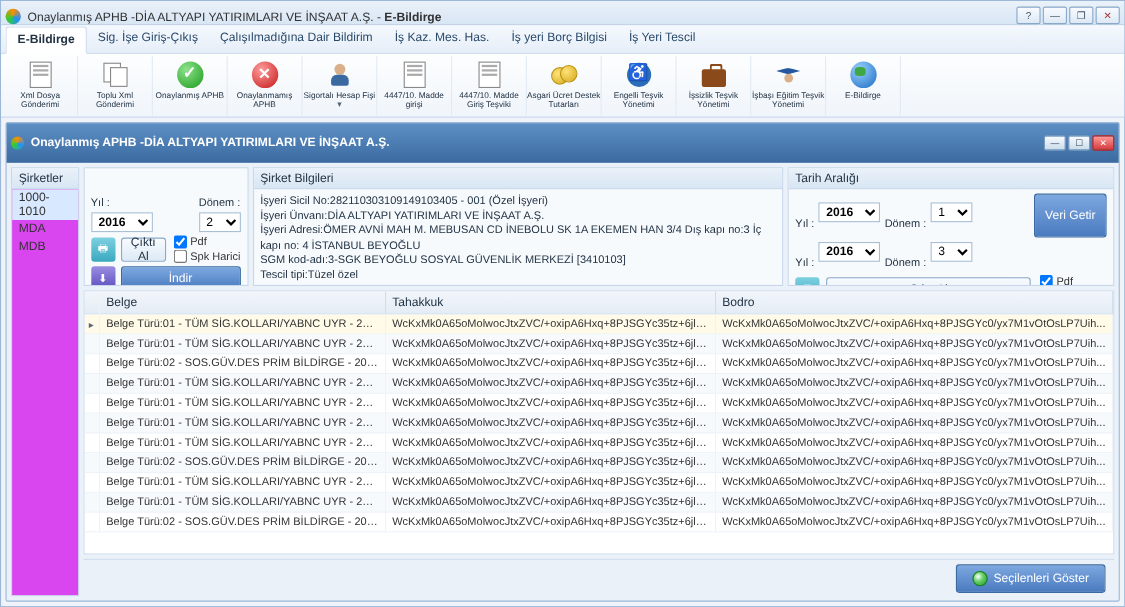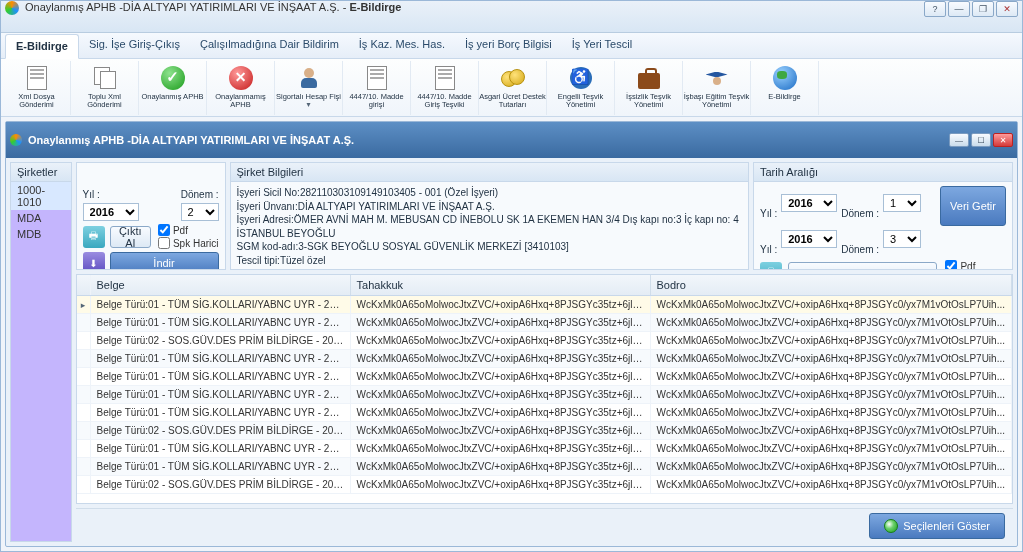--- a/index.html
+++ b/index.html
@@ -1,20 +1,20 @@
 <!DOCTYPE html>
 <html><head>
 <meta charset="utf-8">
 <style>
   * { box-sizing: border-box; margin: 0; padding: 0; }
   body { font-family: Tahoma, Arial, sans-serif; font-size: 11px; background: #e8eef5; color: #333; overflow: hidden; }
   
   
   .outer-window { width: 1023px; height: 552px; background: #f0f4fa; display: flex; flex-direction: column; border: 1px solid #9bb8d8; }
-  .outer-titlebar { height: 32px; background: linear-gradient(#eaf1f9,#d8e6f4); display: flex; align-items: flex-start; padding: 0 4px; border-bottom: 1px solid #b8cce0; }
+  .outer-titlebar { height: 22px; background: linear-gradient(#eaf1f9,#d8e6f4); display: flex; align-items: flex-end; padding: 0 4px; border-bottom: 1px solid #b8cce0; }
   .outer-titlebar .logo { width: 14px; height: 14px; border-radius: 50%; background: conic-gradient(#ff8c00,#1e90ff,#32cd32,#ff8c00); margin-right: 6px; }
   .outer-titlebar .title { flex: 1; font-size: 11px; }
   .outer-titlebar .title b { font-weight: bold; }
   .win-controls { display: flex; gap: 2px; }
   .win-btn { width: 22px; height: 16px; border: 1px solid #8aa8c8; background: linear-gradient(#f8fbff,#dde9f5); border-radius: 2px; display: flex; align-items: center; justify-content: center; font-size: 9px; cursor: pointer; color:#456; }
   .win-btn.close { color:#a33; }
   
   
   .menu-bar { height: 26px; background: linear-gradient(#f5f9fe,#e6eef8); display: flex; align-items: stretch; border-bottom: 1px solid #c8d8ea; padding-left: 4px; }
   .menu-item { padding: 5px 10px 4px; font-size: 11px; color: #2a4a6a; cursor: pointer; border-top-left-radius:3px; border-top-right-radius:3px; }
@@ -59,32 +59,32 @@
   .inner-titlebar .title { flex: 1; font-weight:bold;}
   .inner-win-controls { display: flex; gap: 2px; }
   .iwin-btn { width: 20px; height: 14px; background: linear-gradient(#f8fbff,#cadceb); border: 1px solid #7a9bc0; border-radius: 2px; display: flex; align-items: center; justify-content: center; font-size: 8px; cursor: pointer; color:#345;}
   .iwin-btn.close { background: linear-gradient(#ff9a9a,#d43a3a); color: #fff; border-color:#b22;}
   
   .inner-body { flex: 1; display: flex; padding: 4px; gap: 4px; min-height:0; }
   
   
   .left-panel { width: 160px; background: #f7fafd; border: 1px solid #c8d8ea; display: flex; flex-direction: column; }
   .panel-header { background: linear-gradient(#eaf1f9,#d8e6f4); padding: 3px 6px; font-size: 11px; border-bottom: 1px solid #c8d8ea; color:#234;}
-  .company-list { flex: 1; background: #c4b5fd; overflow: auto; }
+  .company-list { flex: 1; background: #d946ef; overflow: auto; }
   .company-item { padding: 2px 6px; font-size: 11px; cursor: pointer; }
   .company-item.selected { background: #d8e8ff; }
   
   
   .right-content { flex: 1; display: flex; flex-direction: column; gap: 4px; min-height:0;}
   .top-panels { display: flex; gap: 4px; height: 108px; }
   .panel { background: #f7fafd; border: 1px solid #c8d8ea; display: flex; flex-direction: column; }
   .panel-body { padding: 4px 6px; font-size: 10px; flex: 1; overflow: hidden; }
   .tarih-panel { width: 150px; }
   .sirket-panel { flex: 1; }
-  .aralik-panel { width: 260px; }
+  .aralik-panel { width: 297px; }
   
   .form-row { display: flex; align-items: center; gap: 4px; margin-bottom: 3px; font-size:10px;}
   .form-row label { color:#234;margin-top:22px; }
   select { font-size: 11px; padding: 1px 2px; border: 1px solid #a8bfd6; background: #fff; }
   select.yil { width: 56px; font-weight:bold; }
   select.donem { width: 38px; }
   
   .btn { display: inline-flex; align-items: center; justify-content: center; gap: 5px; border: 1px solid #8aa8c8; border-radius: 3px; background: linear-gradient(#f8fbff,#dde9f5); padding: 3px 8px; font-size: 11px; cursor: pointer; color:#234; height:22px;}
   .btn.primary { background: linear-gradient(#7da8e0,#4a7abf); color: #fff; border-color:#3a6aa0; }
   .btn-icon { width: 22px; height: 22px; border-radius: 3px; display: inline-flex; align-items: center; justify-content: center; margin-right:2px;}

